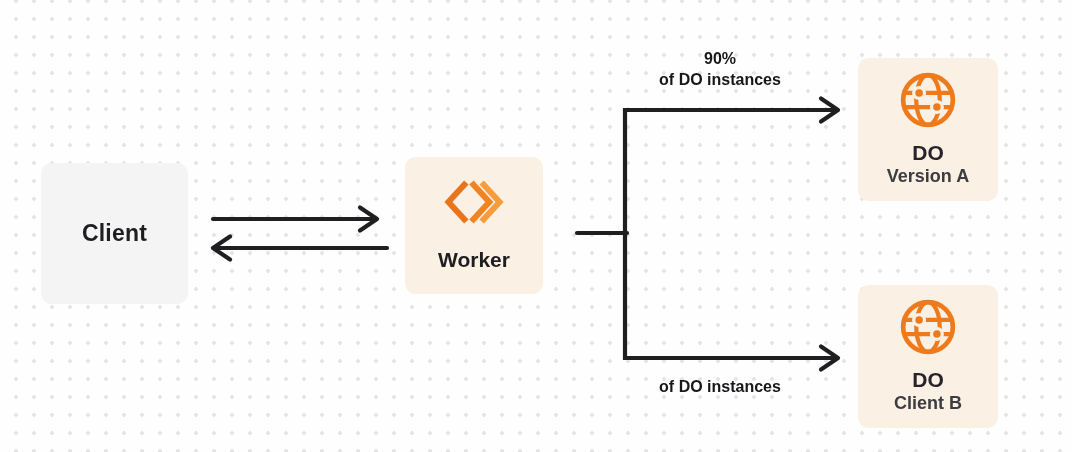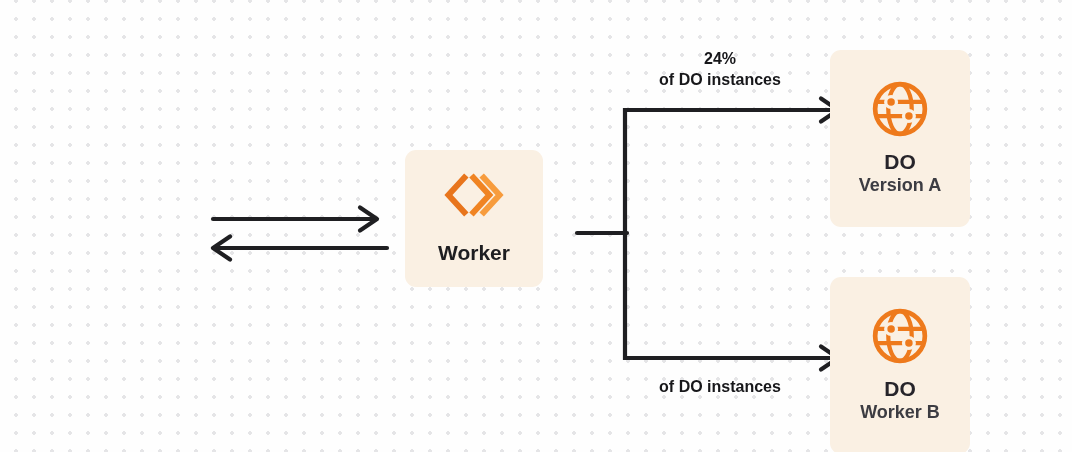--- a/index.html
+++ b/index.html
@@ -36,28 +36,28 @@
   .card-cream { background: #faf0e3; }
 
   .client-card { left: 41px; top: 163px; width: 147px; height: 141px; }
   .client-label {
     font-size: 23px;
     font-weight: 700;
     color: #1e1e21;
     letter-spacing: 0.2px;
   }
 
-  .worker-card { left: 405px; top: 150px; width: 138px; height: 137px; gap: 19px; }
+  .worker-card { left: 405px; top: 157px; width: 138px; height: 137px; gap: 19px; }
   .worker-label {
     font-size: 21px;
     font-weight: 700;
     color: #1e1e21;
   }
 
-  .do-card { left: 830px; width: 140px; height: 177px; gap: 0; }
+  .do-card { left: 858px; width: 140px; height: 143px; gap: 0; margin-top: 8px; }
   .do-card-a { top: 50px; }
   .do-card-b { top: 277px; }
   .do-title {
     margin-top: 7px;
     font-size: 21px;
     font-weight: 700;
     color: #26242a;
     line-height: 1.1;
   }
   .do-subtitle {
@@ -102,34 +102,37 @@
       <path d="M833 110 L625 110 L625 358 L833 358"></path>
     </g>
     <g stroke="#1f1f22" stroke-width="4.2" stroke-linecap="round" stroke-linejoin="round">
       <path d="M821 98.5 L838 110 L821 121.5"></path>
     </g>
     <g stroke="#1f1f22" stroke-width="4.2" stroke-linecap="round" stroke-linejoin="round">
       <path d="M821 346.5 L838 358 L821 369.5"></path>
     </g>
   </svg>
 
+  <div class="card card-gray client-card">
+    <span class="client-label">Client</span>
+  </div>
 
   <div class="card card-cream worker-card">
     <span>
       <svg width="60" height="46" viewBox="0 0 70 54" fill="none" xmlns="http://www.w3.org/2000/svg">
         <path d="M26 4 L5 27 L26 50" stroke="#e8751c" stroke-width="7"></path>
         <path d="M32 4 L53 27 L32 50" stroke="#f08423" stroke-width="7"></path>
         <path d="M44 4 L65 27 L44 50" stroke="#f79c3d" stroke-width="7"></path>
       </svg>
     </span>
     <span class="worker-label">Worker</span>
   </div>
 
   <div class="branch-label branch-label-top">
-    <div>24%</div>
+    <div>90%</div>
     <div>of DO instances</div>
   </div>
 
   <div class="branch-label branch-label-bottom">
     <div>of DO instances</div>
   </div>
 
   <div class="card card-cream do-card do-card-a">
     <span>
       <svg width="60" height="60" viewBox="0 0 64 64" fill="none" xmlns="http://www.w3.org/2000/svg">
@@ -154,16 +157,16 @@
         <ellipse cx="32" cy="32" rx="12.5" ry="26.5" stroke="#ee7a1c" stroke-width="4.5"></ellipse>
         <line x1="6.5" y1="24.5" x2="57.5" y2="24.5" stroke="#ee7a1c" stroke-width="4.5"></line>
         <line x1="6.5" y1="39.5" x2="57.5" y2="39.5" stroke="#ee7a1c" stroke-width="4.5"></line>
         <circle cx="22.5" cy="24.5" r="7.5" fill="#faf0e3"></circle>
         <circle cx="22.5" cy="24.5" r="4" fill="#ee7a1c"></circle>
         <circle cx="41.5" cy="39.5" r="7.5" fill="#faf0e3"></circle>
         <circle cx="41.5" cy="39.5" r="4" fill="#ee7a1c"></circle>
       </svg>
     </span>
     <span class="do-title">DO</span>
-    <span class="do-subtitle">Worker B</span>
+    <span class="do-subtitle">Client B</span>
   </div>
 
 </div>
 
 </body></html>

